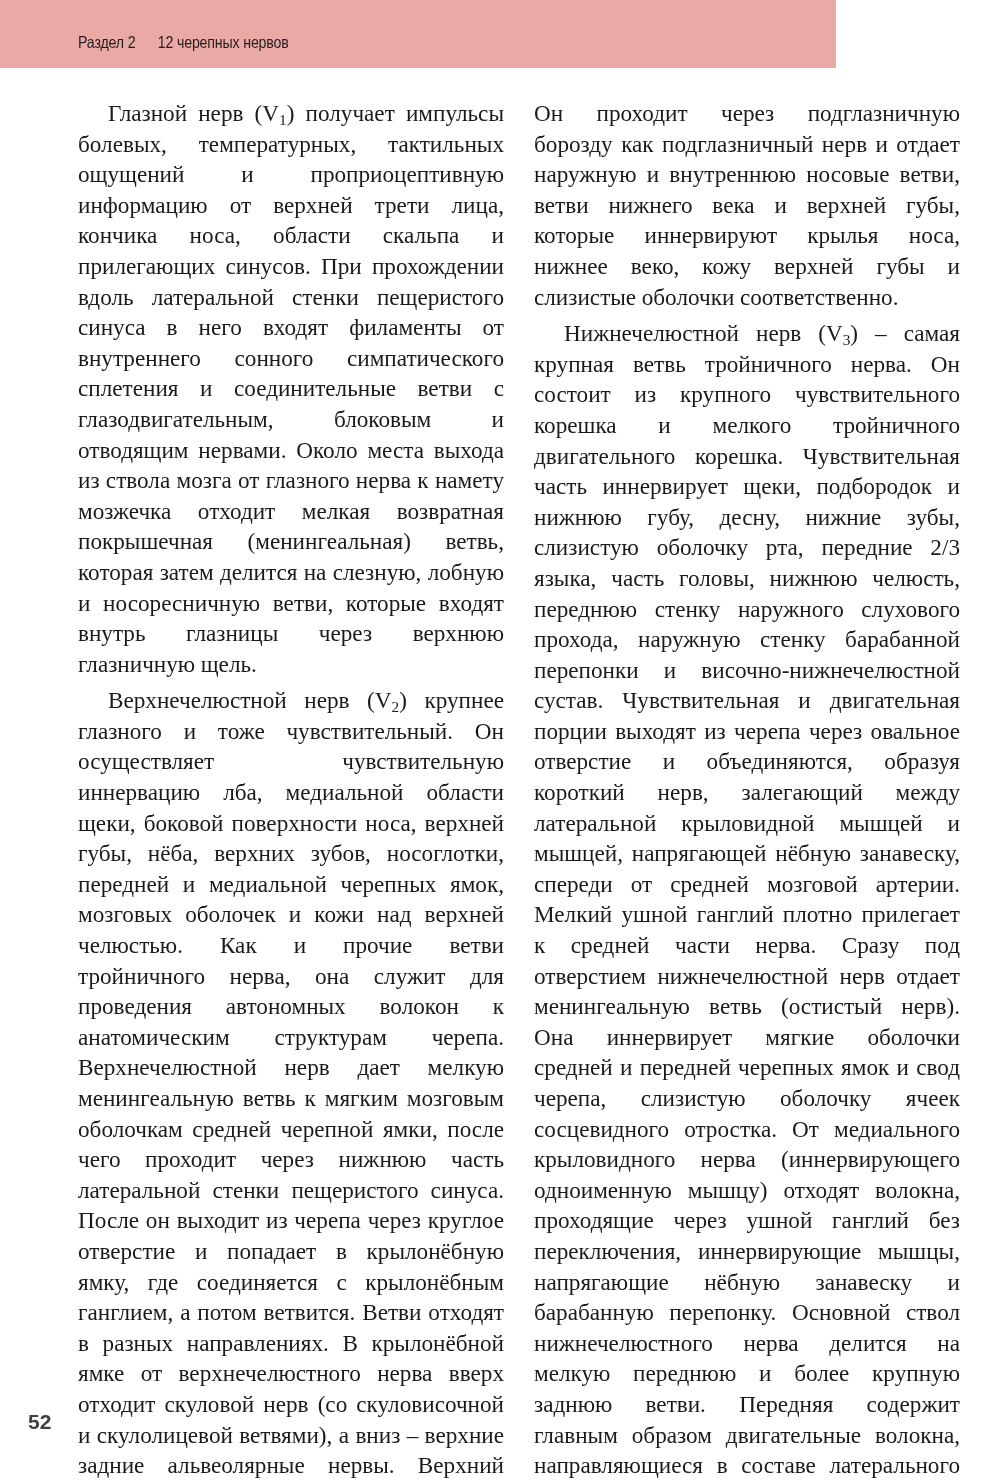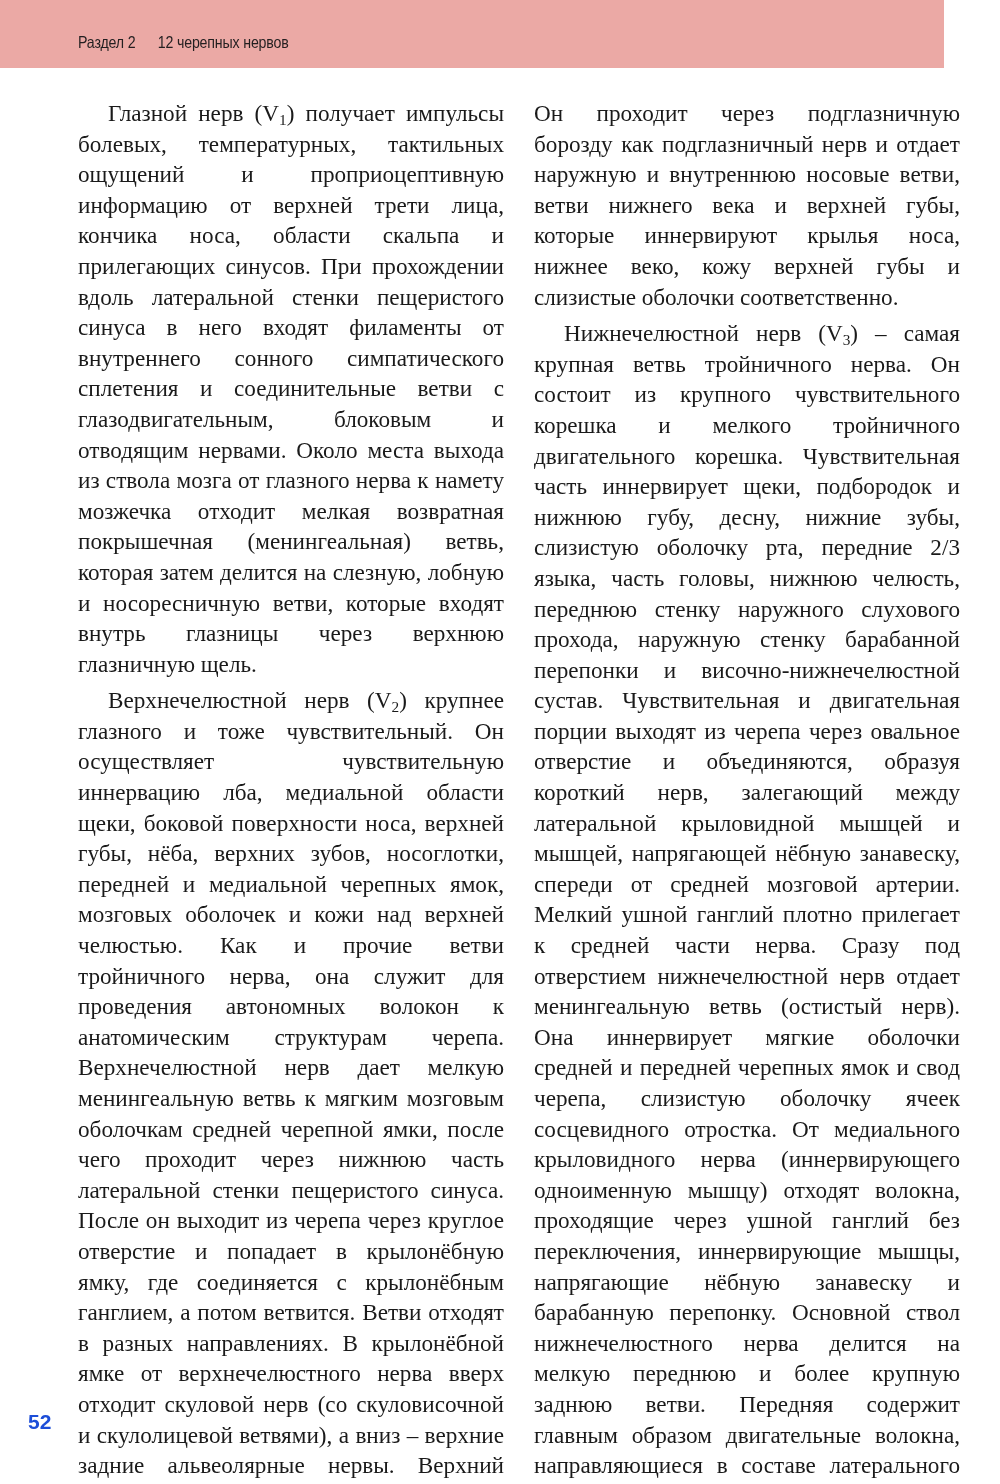--- a/index.html
+++ b/index.html
@@ -13,21 +13,21 @@
     position: relative;
     font-family: "Liberation Serif", "DejaVu Serif", serif;
     overflow: hidden;
   }
 
   
   #header-band {
     position: absolute;
     top: 0;
     left: 0;
-    width: 944px;
+    width: 836px;
     height: 68px;
     background: #eba9a5;
   }
   #running-head {
     position: absolute;
     left: 78px;
     top: 33px;
     font-family: "Liberation Sans", "DejaVu Sans", sans-serif;
     font-size: 16.5px;
     font-weight: 400;
@@ -78,21 +78,21 @@
   }
 
   
   #folio {
     position: absolute;
     left: 28px;
     top: 1410px;
     font-family: "Liberation Sans", "DejaVu Sans", sans-serif;
     font-weight: bold;
     font-size: 21px;
-    color: #1d4ed8;
+    color: #404040;
   }
 </style>
 </head>
 <body>
 
 <div id="header-band">
   <div id="running-head">
     <span class="rh-section">Раздел 2</span><span>12 черепных нервов</span>
   </div>
 </div>

